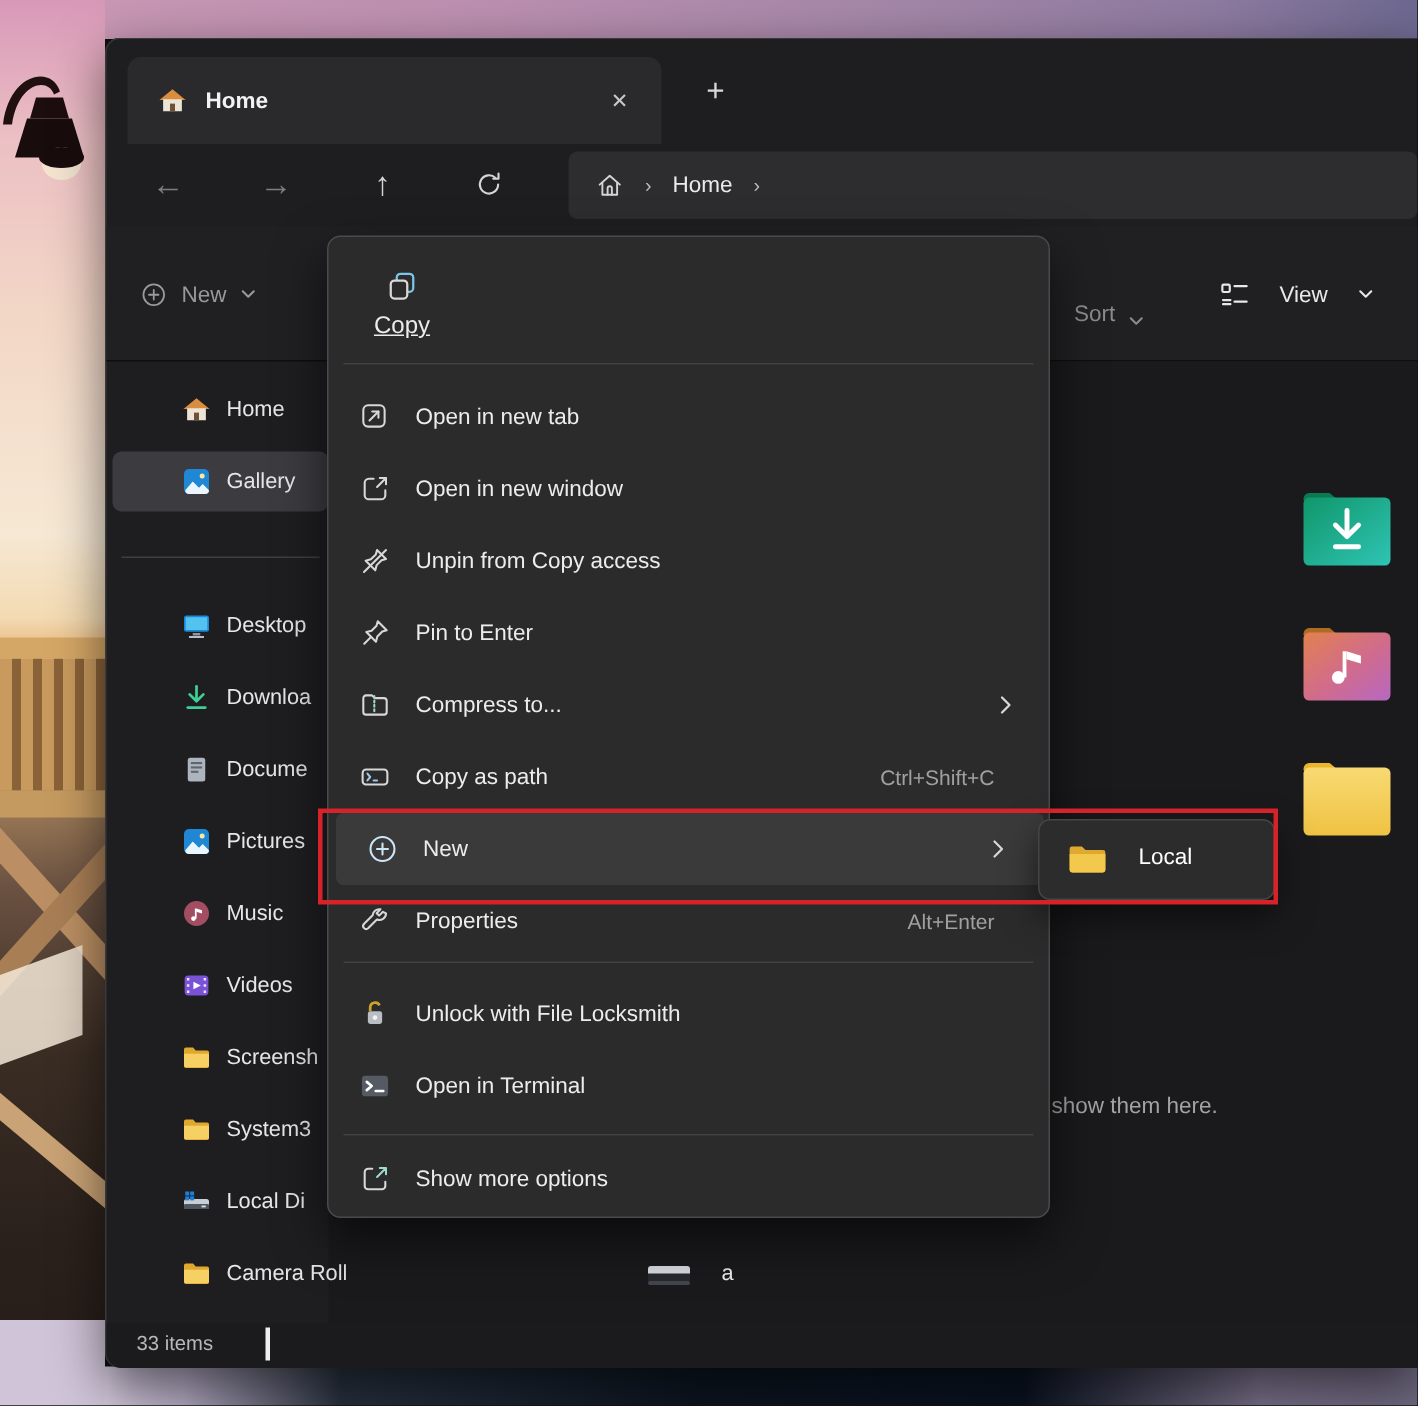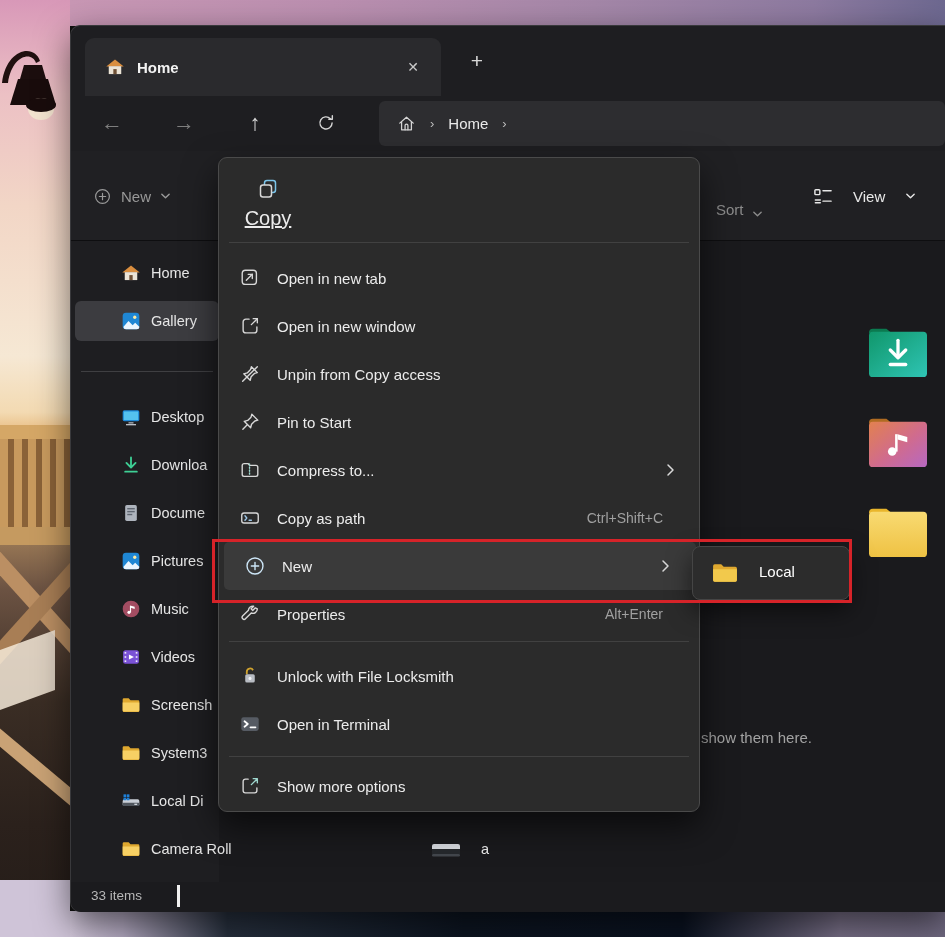--- a/index.html
+++ b/index.html
@@ -78,21 +78,21 @@
   .statusbar { left:0; top:856px; width:895px; height:30px; background:#1b1b1e; border-radius:0 0 0 10px; }
   .status-count { position:absolute; left:20px; top:6px; font-size:13.5px; color:#b8b8b8; }
   .splitter { position:absolute; left:106px; top:3px; width:2.5px; height:22px; background:#f0f0f0; }
 
   
   .ctxmenu { left:218px; top:157px; width:482px; height:655px; background:#2b2b2b;
     border:1px solid #4a4a4a; border-radius:9px; z-index:10;
     box-shadow:0 14px 34px rgba(0,0,0,.6); color:#ececec; }
   .copy-block { position:absolute; left:18px; top:12px; width:62px; height:66px; display:flex;
     flex-direction:column; align-items:center; justify-content:center; gap:6px; }
-  .copy-block .mlabel { font-size:20px;text-decoration:underline; }
+  .copy-block .mlabel { font-size:16px;text-decoration:underline; }
   .menu-sep { position:absolute; left:10px; width:460px; height:1px; background:#414141; }
   .mrow { position:absolute; left:0; width:482px; height:48px; }
   .mrow.hl { left:5px; width:472px; background:#3a3a3a; border-radius:5px; }
   .micon { position:absolute; left:20px; top:13px; width:22px; height:22px; }
   .mlabel { position:absolute; left:58px; top:50%; transform:translateY(-50%); font-size:15px; white-space:nowrap; }
   .mshort { position:absolute; right:38px; top:50%; transform:translateY(-50%); font-size:14px; color:#a0a0a0; }
   .mchev { position:absolute; right:26px; top:50%; transform:translateY(-50%); width:9px; height:14px; }
   svg.stroke { fill:none; stroke:#d8d8d8; stroke-width:1.5; stroke-linecap:round; stroke-linejoin:round; }
 
   
@@ -396,21 +396,21 @@
         <path d="M4 20 L20 4"></path>
       </svg>
       <span class="mlabel">Unpin from Copy access</span>
     </div>
 
     <div class="mrow" style="top:240px">
       <svg class="micon stroke" viewBox="0 0 24 24">
         <path d="M14 3.5 L20.5 10 L17.3 10.9 L13.7 14.5 L12.7 18.3 L5.7 11.3 L9.5 10.3 L13.1 6.7 z"></path>
         <path d="M9 15 L4.2 19.8"></path>
       </svg>
-      <span class="mlabel">Pin to Start</span>
+      <span class="mlabel">Pin to Enter</span>
     </div>
 
     <div class="mrow" style="top:288px">
       <svg class="micon stroke" viewBox="0 0 24 24">
         <path d="M3.5 7 a2 2 0 0 1 2 -2 h4.3 l2 2 h6.7 a2 2 0 0 1 2 2 v8 a2 2 0 0 1 -2 2 h-13 a2 2 0 0 1 -2 -2 z"></path>
         <path d="M11.5 5.5 v1.4 M11.5 8.7 v1.4 M11.5 11.9 v1.4 M11.5 15.1 v1.4" style="stroke:#9fd8cf"></path>
       </svg>
       <span class="mlabel">Compress to...</span>
       <svg class="mchev stroke" viewBox="0 0 9 14">
           <path d="M2 2 L7 7 L2 12"></path>

